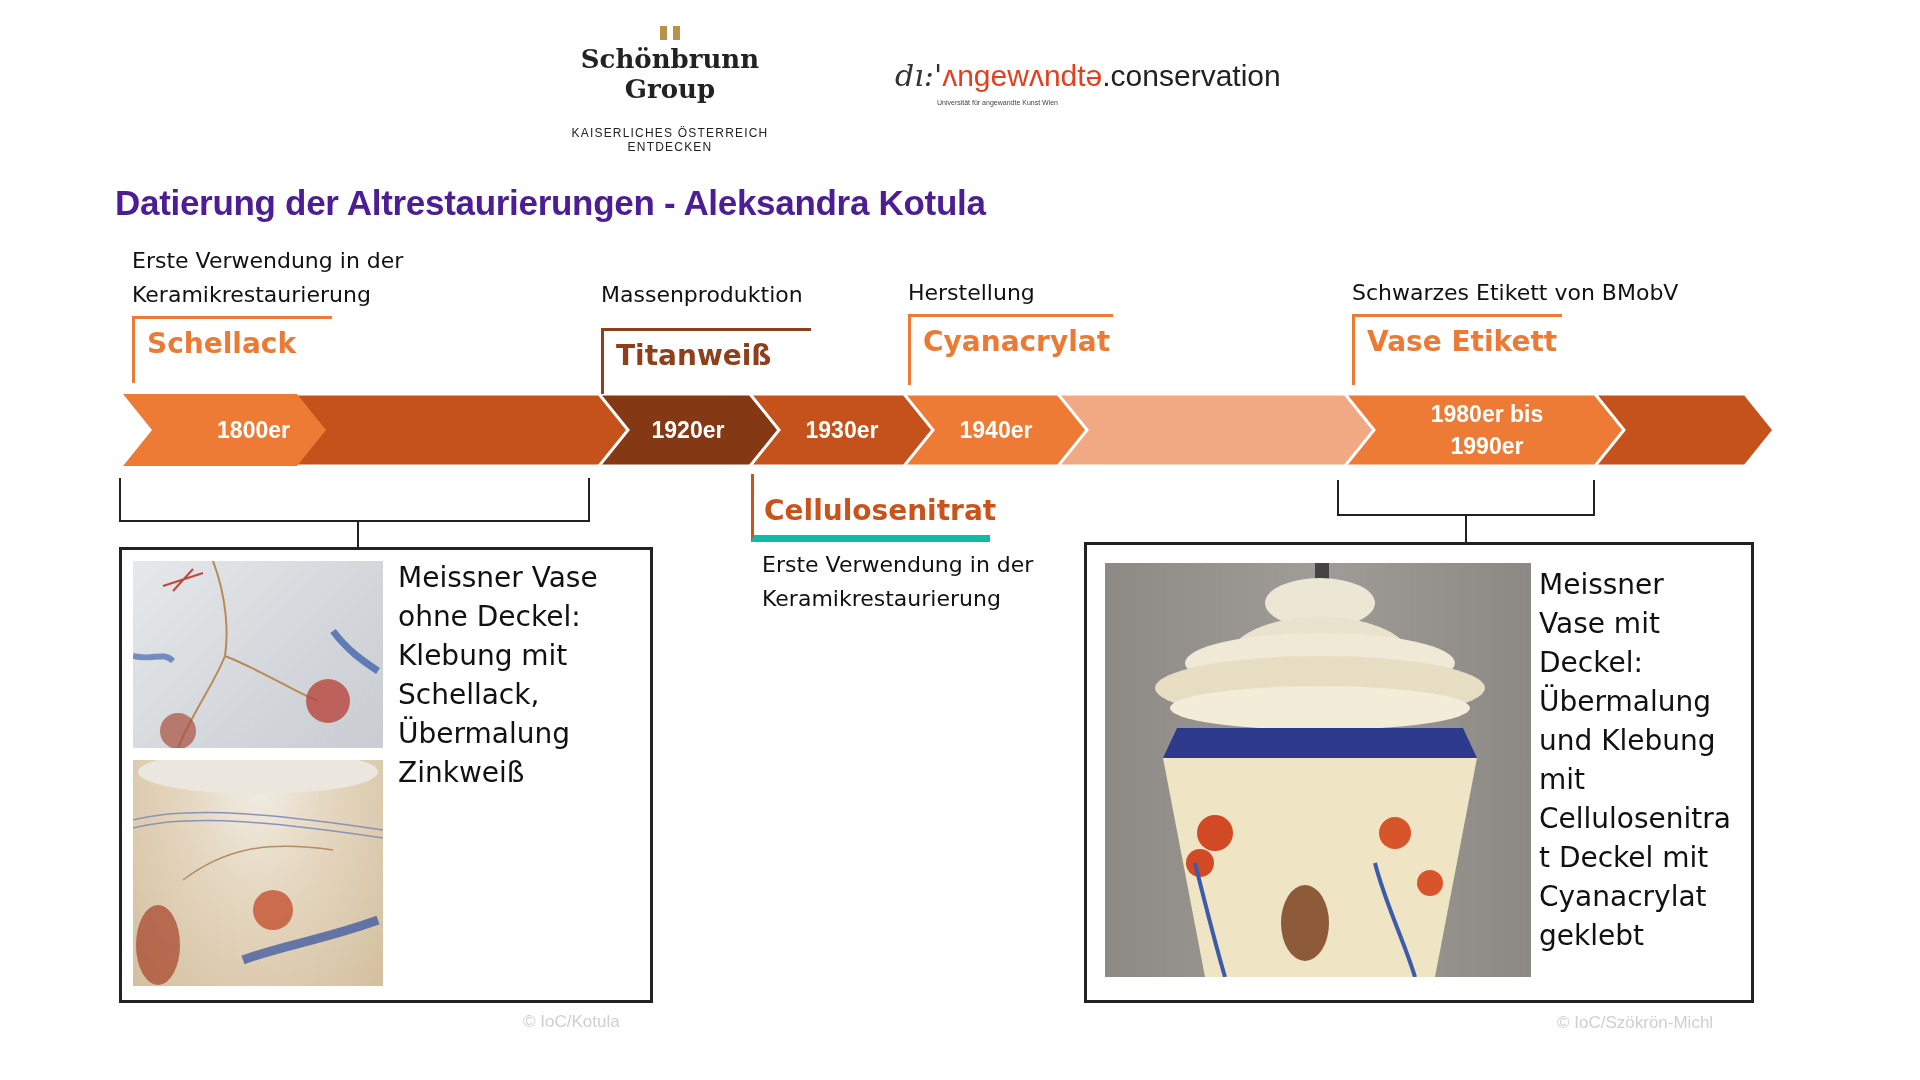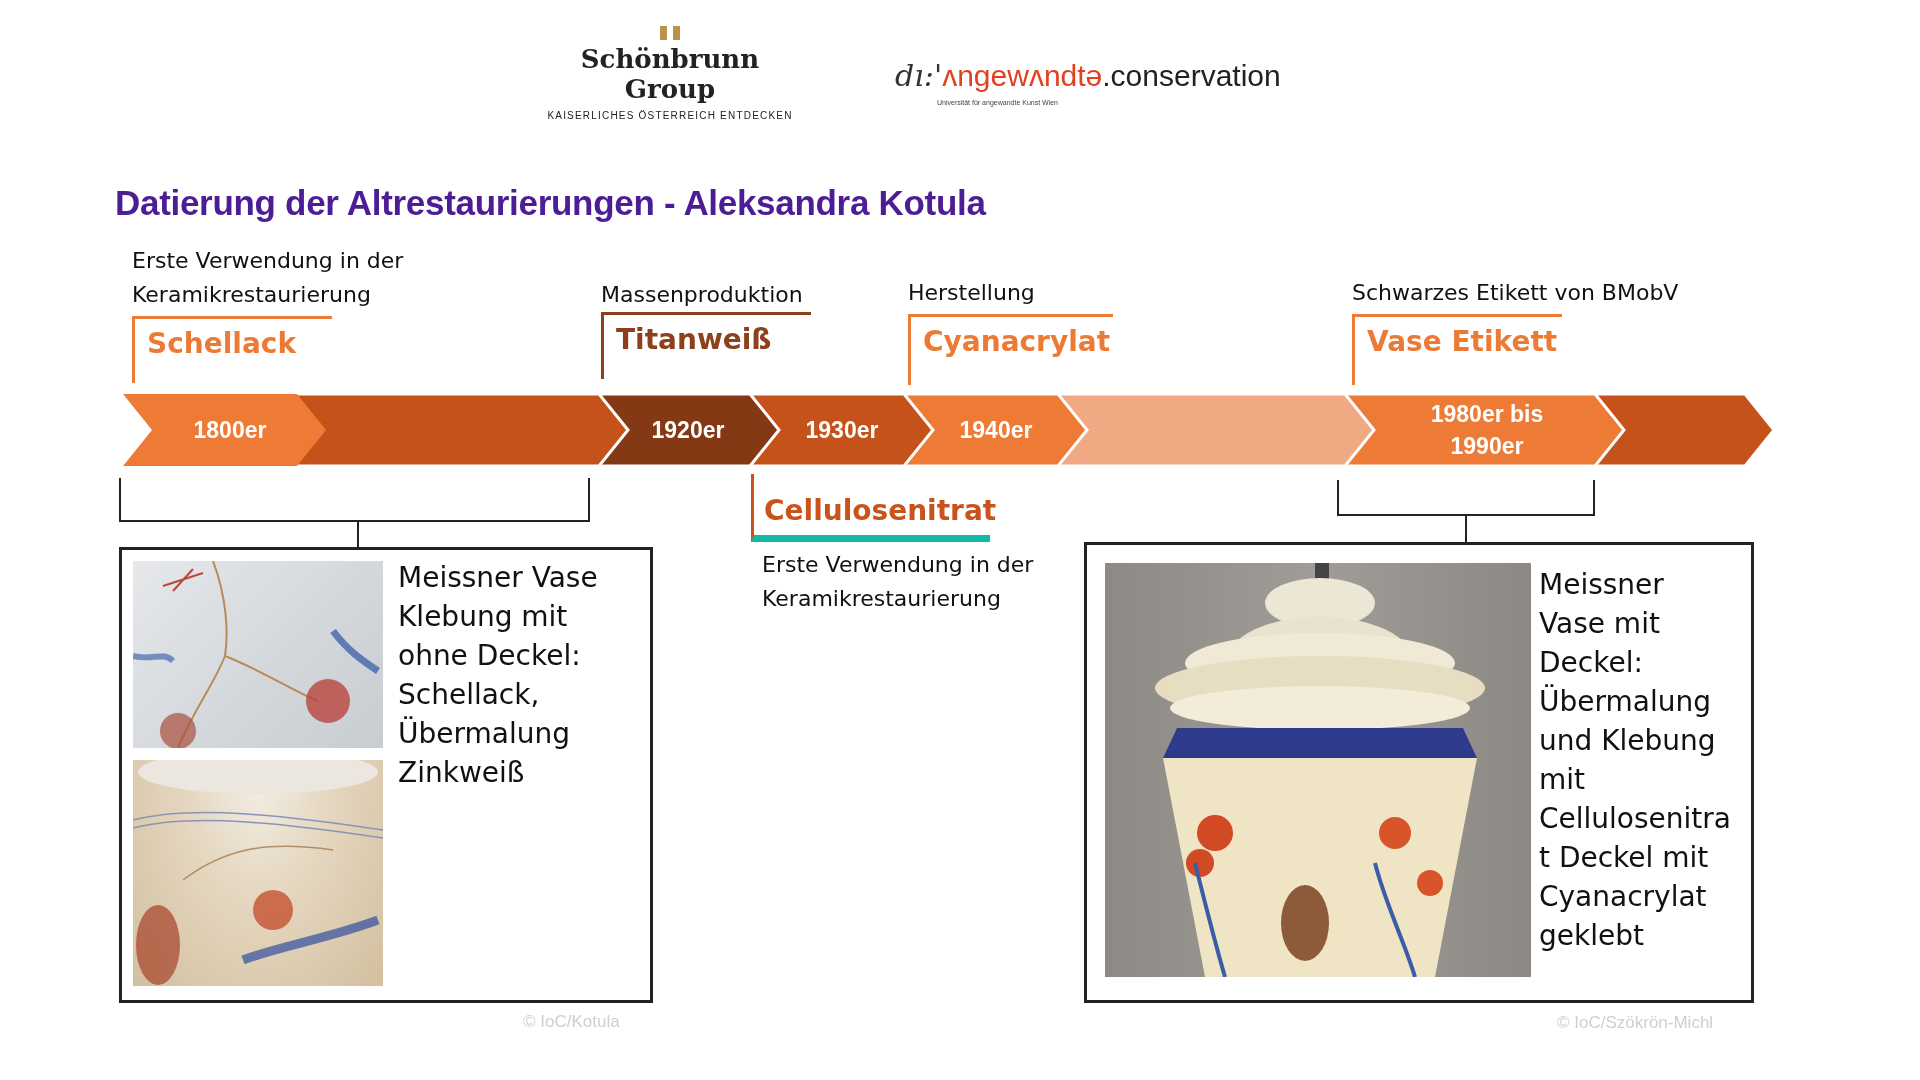--- a/index.html
+++ b/index.html
@@ -1,21 +1,21 @@
 <!DOCTYPE html>
 <html><head>
 <meta charset="utf-8">
 <style>
   html,body{margin:0;padding:0;}
   body{width:1920px;height:1080px;background:#fff;position:relative;overflow:hidden;font-family:"Liberation Sans","DejaVu Sans",sans-serif;color:#111;}
   .abs{position:absolute;}
   .logo1{left:540px;top:26px;width:260px;text-align:center;}
   .logo1 .mark{display:inline-block;width:7px;height:14px;background:#b8914a;margin:0 3px;}
   .logo1 .name{font-family:"DejaVu Serif","Liberation Serif",serif;font-size:26px;line-height:30px;font-weight:bold;color:#222;}
-  .logo1 .tag{font-size:10px;letter-spacing:1.2px;color:#222;margin-top:6px;}
+  .logo1 .tag{font-size:12px;letter-spacing:1.2px;color:#222;margin-top:22px;}
   .logo2{left:895px;top:58px;}
   .logo2 .brand{font-size:30px;white-space:nowrap;}
   .logo2 .di{font-family:"DejaVu Serif",serif;font-style:italic;color:#333;}
   .logo2 .ang{color:#e2401f;}
   .logo2 .cons{color:#222;}
   .logo2 .sub{font-size:7px;color:#444;margin-left:42px;margin-top:6px;}
   .title{left:115px;top:183px;font-size:35px;font-weight:bold;color:#4c1d95;letter-spacing:-0.3px;}
   .note{font-family:"DejaVu Sans",sans-serif;font-size:22px;line-height:34px;color:#111;}
   .label-box{border-left:3px solid #ed7b36;border-top:3px solid #ed7b36;padding:8px 0 0 12px;height:62px;}
   .label-box span{font-family:"DejaVu Sans",sans-serif;font-size:28px;font-weight:bold;color:#ec7a35;}
@@ -52,21 +52,21 @@
 <div class="abs" style="left:132px;top:244px;">
   <div class="note">Erste Verwendung in der</div>
   <div class="note">Keramikrestaurierung</div>
   <div class="label-box" style="width:185px;height:56px;margin-top:4px;">
     <span>Schellack</span>
   </div>
 </div>
 
 <div class="abs" style="left:601px;top:278px;">
   <div class="note">Massenproduktion</div>
-  <div class="label-box dark" style="width:195px;height:56px;margin-top:0;">
+  <div class="label-box dark" style="width:195px;height:56px;margin-top:16px;">
     <span>Titanweiß</span>
   </div>
 </div>
 
 <div class="abs" style="left:908px;top:276px;">
   <div class="note">Herstellung</div>
   <div class="label-box" style="width:190px;height:60px;margin-top:4px;">
     <span>Cyanacrylat</span>
   </div>
 </div>
@@ -83,21 +83,21 @@
     <polygon points="1589,0 1745,0 1774,36 1745,72 1589,72 1618,36" fill="#c5521a"></polygon>
     <polygon points="1340,0 1595,0 1624,36 1595,72 1340,72 1369,36" fill="#ed7b36"></polygon>
     <polygon points="1053,0 1345,0 1374,36 1345,72 1053,72 1082,36" fill="#f1a984"></polygon>
     <polygon points="900,0 1058,0 1087,36 1058,72 900,72 929,36" fill="#ed7b36"></polygon>
     <polygon points="748,0 904,0 933,36 904,72 748,72 777,36" fill="#c5521a"></polygon>
     <polygon points="591,0 750,0 779,36 750,72 591,72 620,36" fill="#843814"></polygon>
     <polygon points="292,0 599,0 628,36 599,72 292,72 321,36" fill="#c5521a"></polygon>
     <polygon points="123,0 297,0 326,36 297,72 123,72 152,36" fill="#ed7b36" stroke="none"></polygon>
   </g>
 </svg>
-<div class="chev-label" style="left:170px;top:414px;width:120px;">1800er</div>
+<div class="chev-label" style="left:170px;top:414px;width:120px;text-align:right;">1800er</div>
 <div class="chev-label" style="left:628px;top:414px;width:120px;">1920er</div>
 <div class="chev-label" style="left:782px;top:414px;width:120px;">1930er</div>
 <div class="chev-label" style="left:936px;top:414px;width:120px;">1940er</div>
 <div class="chev-label" style="left:1392px;top:398px;width:190px;">
   <div>1980er bis</div>
   <div>1990er</div>
 </div>
 
 <div class="abs bracket" style="left:119px;top:478px;width:467px;height:42px;"></div>
 <div class="abs stem" style="left:357px;top:520px;height:27px;"></div>
@@ -131,22 +131,22 @@
       <path d="M0 60 C60 45 150 55 250 70" stroke="#8a93b8" stroke-width="1.5" fill="none"></path>
       <path d="M0 68 C60 53 150 63 250 78" stroke="#8a93b8" stroke-width="1.5" fill="none"></path>
       <path d="M50 120 C90 90 130 80 200 90" stroke="#b58d62" stroke-width="1.5" fill="none"></path>
       <circle cx="140" cy="150" r="20" fill="#c4532f" opacity=".8"></circle>
       <ellipse cx="25" cy="185" rx="22" ry="40" fill="#a9492f" opacity=".75"></ellipse>
       <path d="M110 200 C150 185 190 180 245 160" stroke="#2f4fa0" stroke-width="9" fill="none" opacity=".7"></path>
     </svg>
   </div>
   <div class="abs boxtext" style="left:276px;top:8px;width:240px;">
     <div>Meissner Vase</div>
+    <div>ohne Deckel:</div>
     <div>Klebung mit</div>
-    <div>ohne Deckel:</div>
     <div>Schellack,</div>
     <div>Übermalung</div>
     <div>Zinkweiß</div>
   </div>
 </div>
 <div class="abs credit" style="left:523px;top:1012px;">© IoC/Kotula</div>
 
 <div class="abs box" style="left:1084px;top:542px;width:664px;height:455px;">
   <div class="photo" style="left:18px;top:18px;width:426px;height:414px;background:linear-gradient(90deg,#8d8a85 0%,#a09c97 50%,#8c8985 100%);">
     <svg width="426" height="414" viewBox="0 0 426 414">

